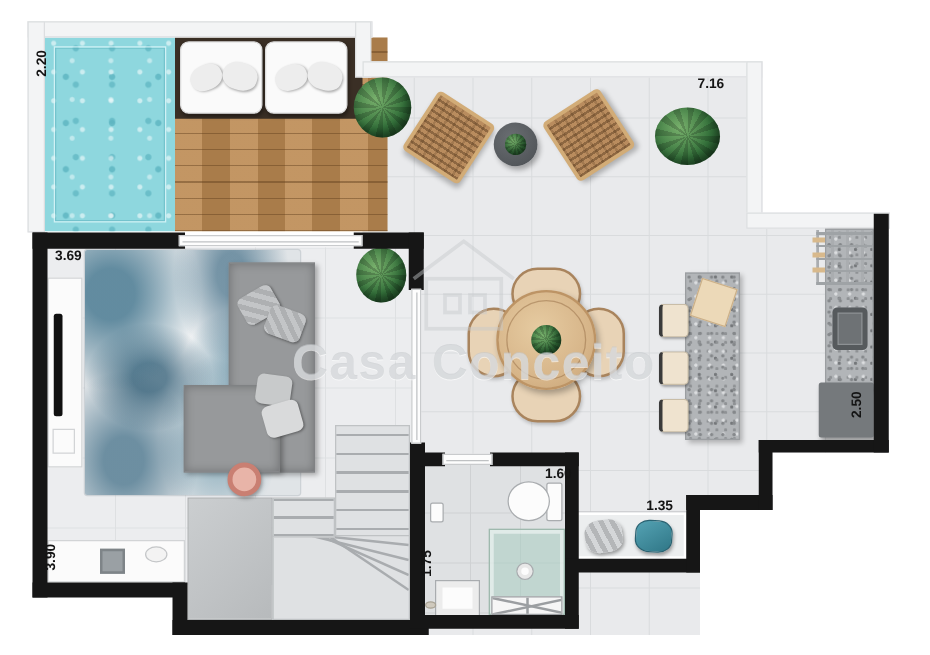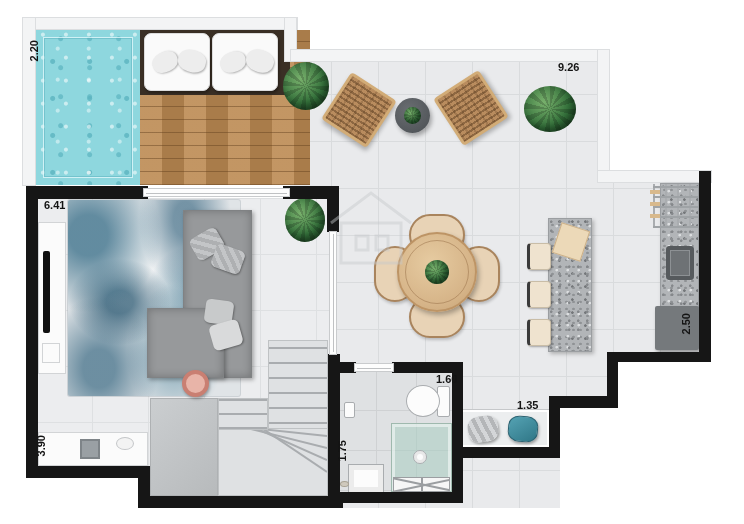--- a/index.html
+++ b/index.html
@@ -260,23 +260,24 @@
   <div class="wall" style="left:699px;top:171px;width:12px;height:191px;"></div>
 
   <svg class="wm wm-logo" width="110" height="90" viewBox="0 0 110 90">
     <g fill="none" stroke="#c6c9cc" stroke-width="3">
       <path d="M15 45 L55 15 L95 45"></path>
       <rect x="25" y="45" width="60" height="40"></rect>
       <rect x="40" y="58" width="12" height="14"></rect>
       <rect x="60" y="58" width="12" height="14"></rect>
     </g>
   </svg>
+  <div class="wm wm-text">Casa Conceito</div>
 
   <div class="dim vert" style="left:28px;top:40px;">2.20</div>
-  <div class="dim" style="left:558px;top:61px;">9.26</div>
-  <div class="dim" style="left:44px;top:199px;">6.41</div>
+  <div class="dim" style="left:558px;top:61px;">7.16</div>
+  <div class="dim" style="left:44px;top:199px;">3.69</div>
   <div class="dim vert" style="left:35px;top:435px;">3.90</div>
   <div class="dim vert" style="left:680px;top:313px;">2.50</div>
   <div class="dim" style="left:436px;top:373px;">1.60</div>
   <div class="dim vert" style="left:336px;top:440px;">1.75</div>
   <div class="dim" style="left:517px;top:399px;">1.35</div>
 
 </div>
 
 </body></html>

